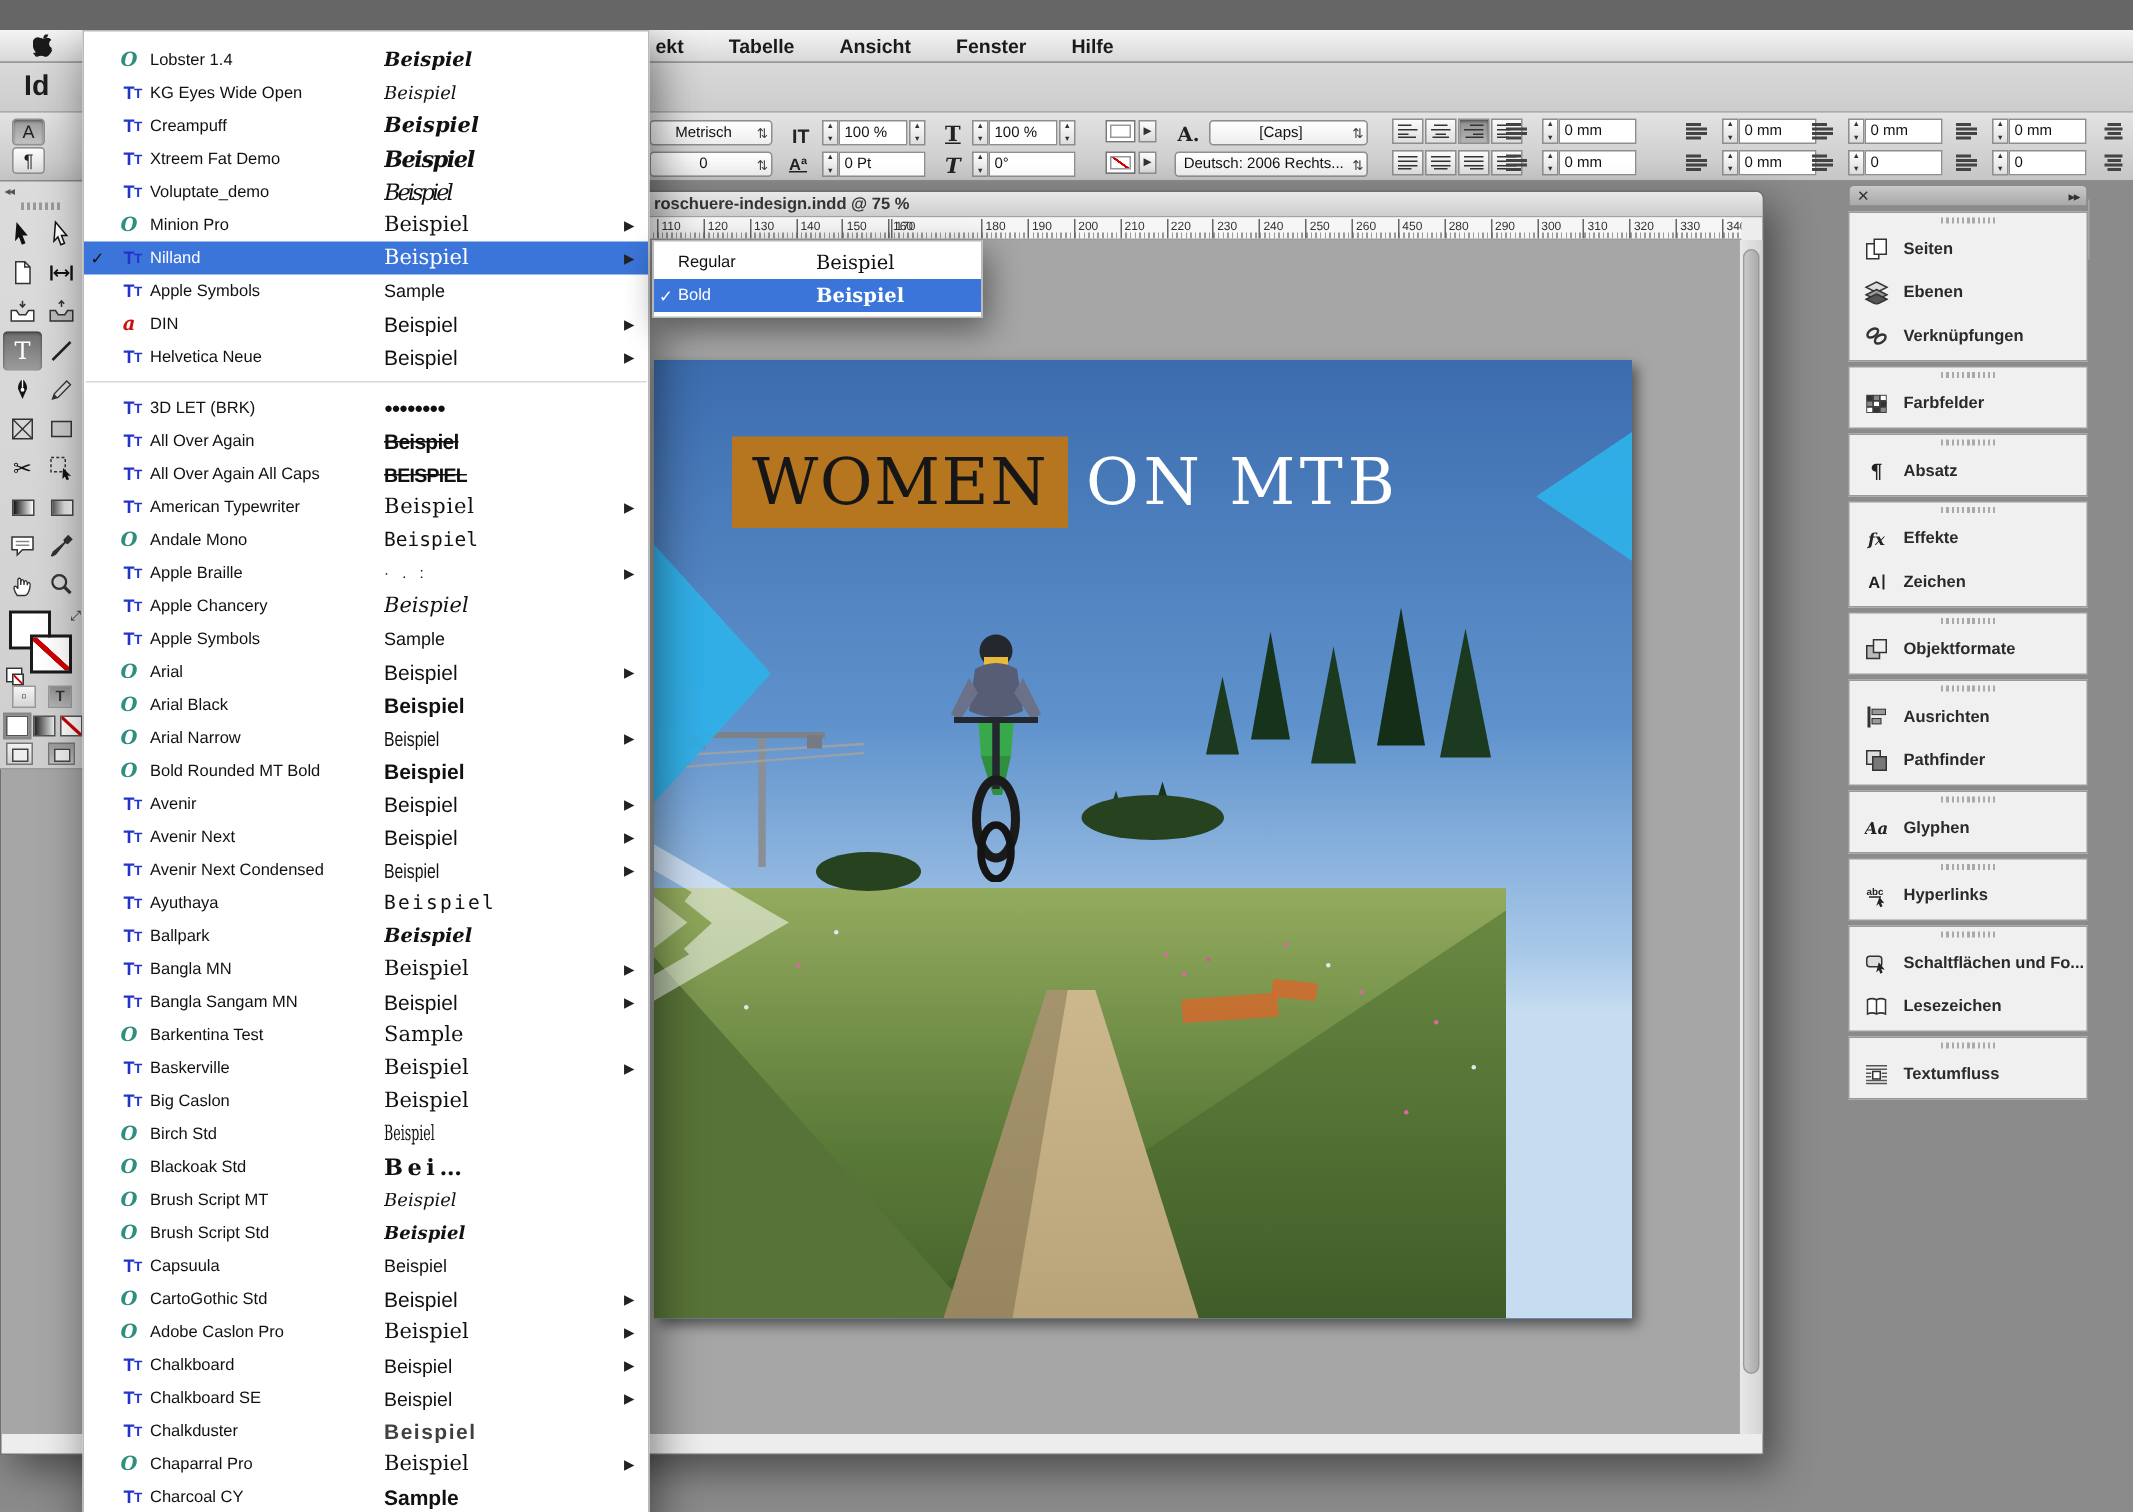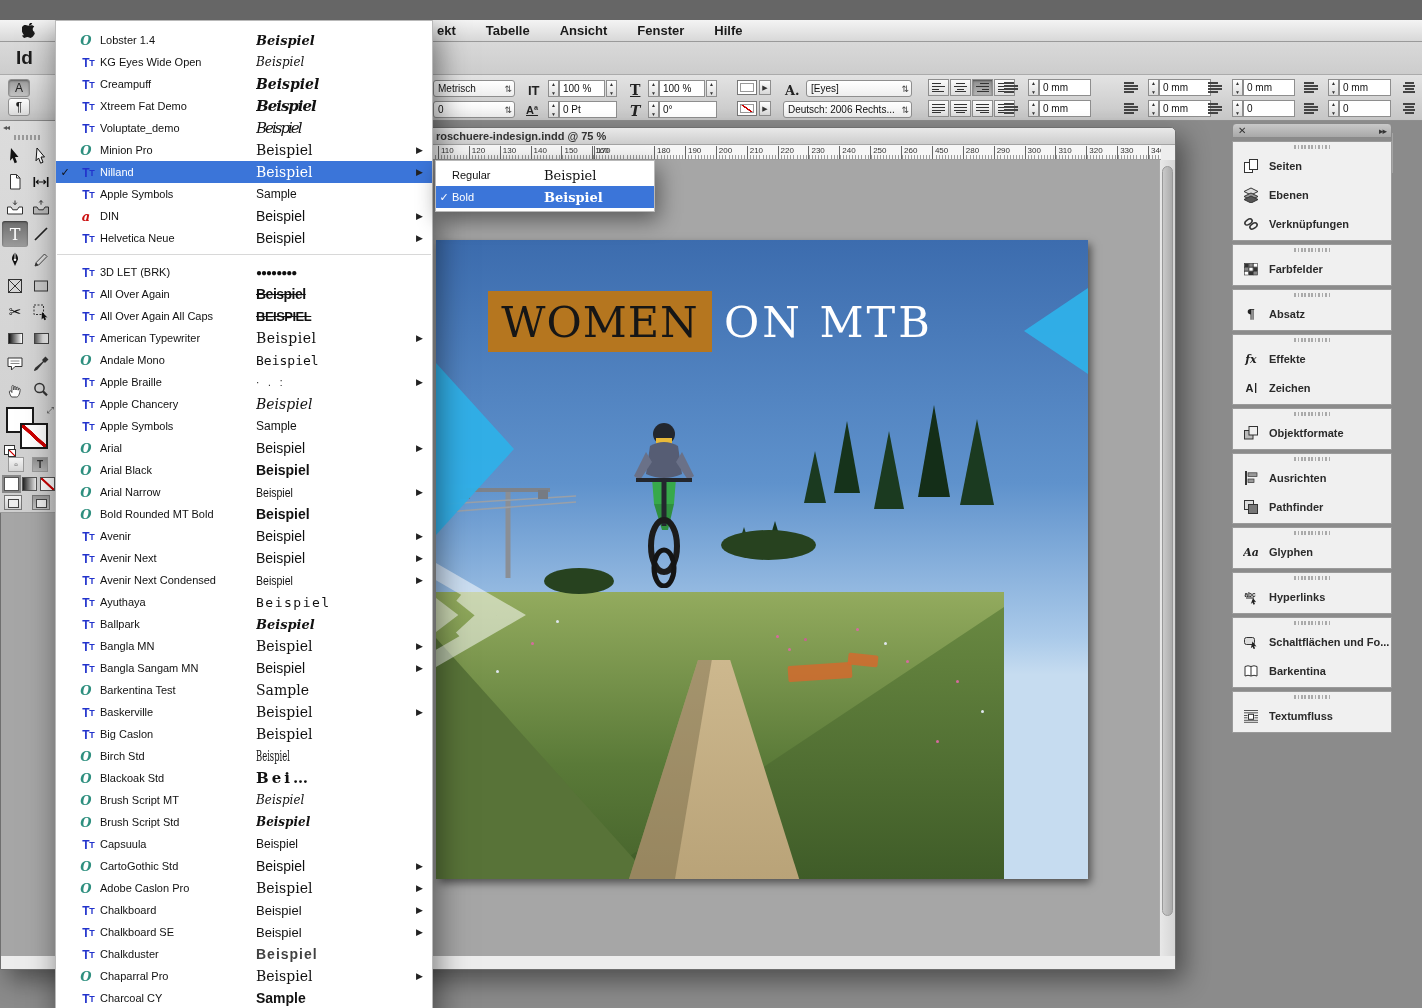--- a/index.html
+++ b/index.html
@@ -20,21 +20,21 @@
   .cpanel{left:0;top:55px;width:1422px;height:46px;background:linear-gradient(#e3e3e3,#c6c6c6);border-bottom:1px solid #8e8e8e;font-size:10px;color:#222;}
   .ctoggle{position:absolute;left:8px;width:22px;height:18px;border:1px solid #909090;border-radius:3px;
     background:linear-gradient(#fdfdfd,#dcdcdc);text-align:center;line-height:17px;font-size:12px;color:#222;}
   .ctoggle.on{background:linear-gradient(#9a9a9a,#c2c2c2);box-shadow:inset 0 1px 2px rgba(0,0,0,.4);}
   .fld{position:absolute;height:17px;background:#fff;border:1px solid #8e8e8e;font-size:10px;
     line-height:15px;padding:0 3px;color:#111;}
   .stepper{position:absolute;width:11px;height:17px;border:1px solid #8e8e8e;background:linear-gradient(#fff,#ddd);}
   .stepper:before{content:"▲";position:absolute;top:0px;left:2px;font-size:5px;color:#333;}
   .stepper:after{content:"▼";position:absolute;bottom:0px;left:2px;font-size:5px;color:#333;}
   .combo{position:absolute;height:17px;background:linear-gradient(#fff,#eee);border:1px solid #8e8e8e;border-radius:3px;
-    font-size:10px;line-height:15px;padding:0 14px 0 4px;color:#111;}
+    font-size:10px;line-height:15px;padding:0 14px 0 4px;color:#111;text-align:center;}
   .combo:after{content:"⇅";position:absolute;right:2px;top:1px;font-size:9px;color:#444;}
   .cplabel{position:absolute;font-weight:bold;color:#222;}
   .vsep{position:absolute;top:58px;width:1px;height:40px;background:#a5a5a5;}
   .swatch{position:absolute;width:20px;height:15px;border:1px solid #777;background:#fff;box-shadow:inset 0 0 0 2px #fff,inset 0 0 0 3px #999;}
   .swatch.none{background:linear-gradient(to top right,#fff 46%,#c00 47%,#c00 53%,#fff 54%);}
   .swbtn{position:absolute;width:12px;height:15px;border:1px solid #8e8e8e;background:linear-gradient(#fdfdfd,#d8d8d8);
     font-size:7px;text-align:center;line-height:14px;color:#333;}
   .alignbtn{position:absolute;width:21px;height:17px;border:1px solid #8e8e8e;background:linear-gradient(#fbfbfb,#dedede);
     display:flex;flex-direction:column;justify-content:center;gap:2px;padding:3px;}
   .alignbtn.on{background:linear-gradient(#8f8f8f,#b5b5b5);box-shadow:inset 0 1px 2px rgba(0,0,0,.45);}
@@ -251,21 +251,21 @@
     <div class="fld" style="left:659px;top:26px;width:58px;">0°</div>
 
     <div class="vsep" style="left:728px;"></div>
     <div class="swatch" style="left:737px;top:5px;"></div>
     <div class="swbtn" style="left:759px;top:5px;">▶</div>
     <div class="swatch none" style="left:737px;top:26px;"></div>
     <div class="swbtn" style="left:759px;top:26px;">▶</div>
     <div class="vsep" style="left:778px;"></div>
 
     <span class="cplabel" style="left:785px;top:8px;font-size:13px;font-family:'DejaVu Serif',serif;">A.</span>
-    <div class="combo" style="left:806px;top:5px;width:106px;">[Eyes]</div>
+    <div class="combo" style="left:806px;top:5px;width:106px;">[Caps]</div>
     <div class="combo" style="left:783px;top:26px;width:129px;">Deutsch: 2006 Rechts...</div>
     <div class="vsep" style="left:920px;"></div>
 
     <div id="alignbox">
         <div class="alignbtn" style="left: 928px; top: 4px;">
           <i style="width: 70%; align-self: flex-start;"></i>
           <i style="width: 100%; align-self: flex-start;"></i>
           <i style="width: 55%; align-self: flex-start;"></i>
           <i style="width: 90%; align-self: flex-start;"></i>
         </div>
@@ -791,21 +791,21 @@
                 <rect x="1.5" y="3.5" width="10" height="7" rx="2" fill="#ddd" stroke="#333"></rect>
                 <path d="M9.5 7.5 l4 5 -2.4-.5 1 2.4 -1.5.7 -1-2.4 -1.8 1.6z" fill="#222"></path>
               </svg></span>
             <span>Schaltflächen und Fo...</span>
           </div>
           <div class="ditem">
             <span class="dicon"><svg width="16" height="16" viewBox="0 0 16 16">
                 <path d="M2 3.5 Q5 2 8 3.5 Q11 2 14 3.5 V13 Q11 11.5 8 13 Q5 11.5 2 13 Z" fill="#fff" stroke="#333"></path>
                 <line x1="8" y1="3.5" x2="8" y2="13" stroke="#333"></line>
               </svg></span>
-            <span>Barkentina</span>
+            <span>Lesezeichen</span>
           </div>
         </div>
         <div class="dgroup">
           <div class="ddots">
             <i></i>
           </div>
           <div class="ditem">
             <span class="dicon"><svg width="16" height="16" viewBox="0 0 16 16">
                 <line x1="1" y1="2.5" x2="15" y2="2.5" stroke="#555"></line>
                 <line x1="1" y1="4.8" x2="15" y2="4.8" stroke="#555"></line>

